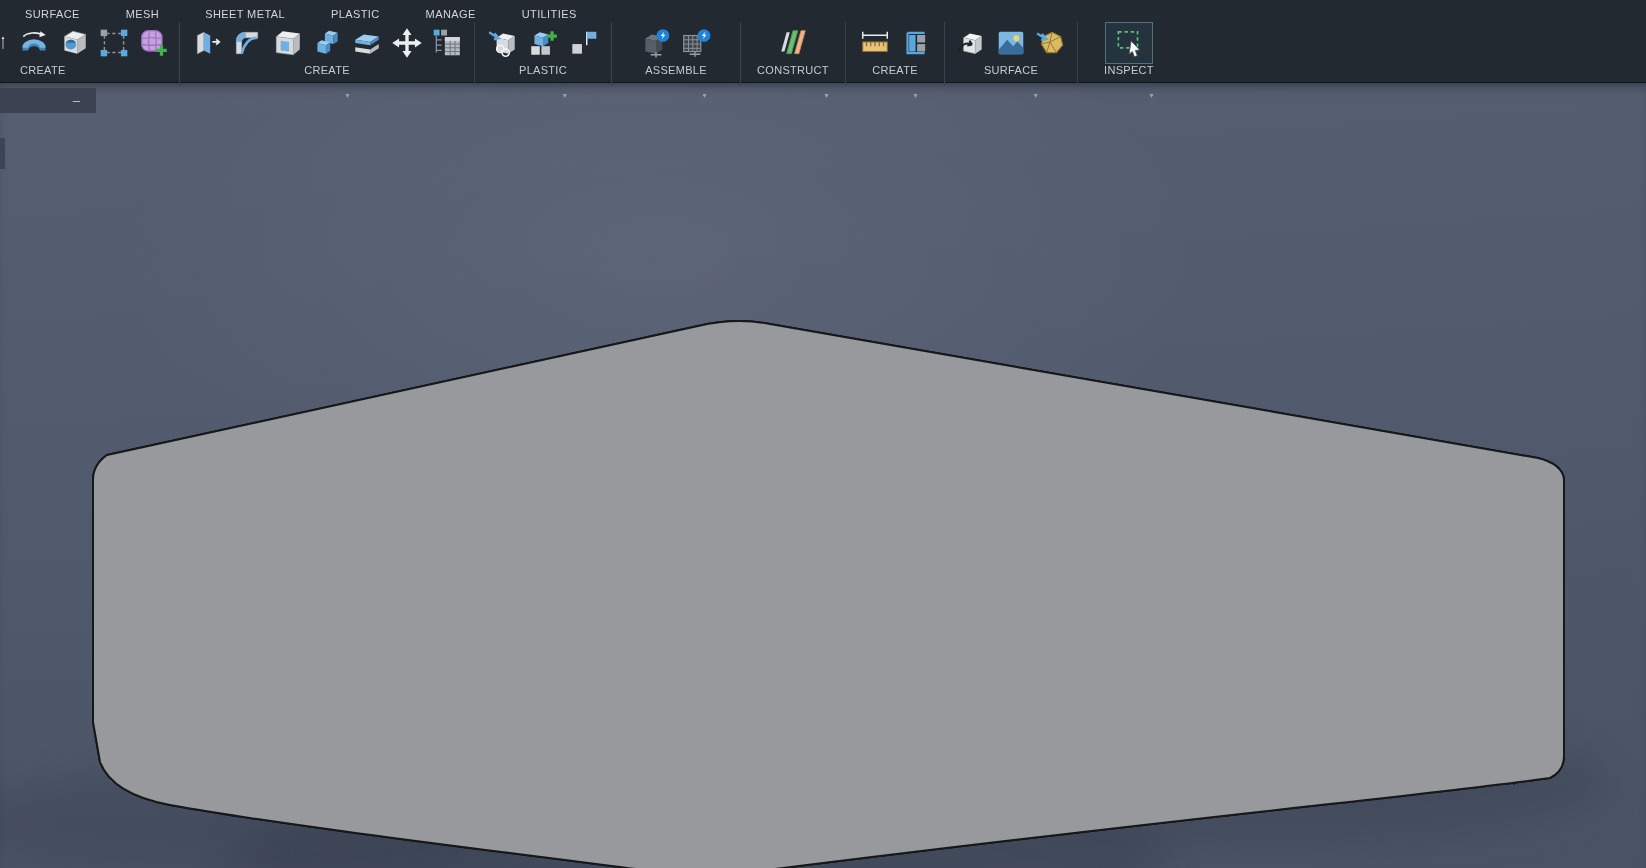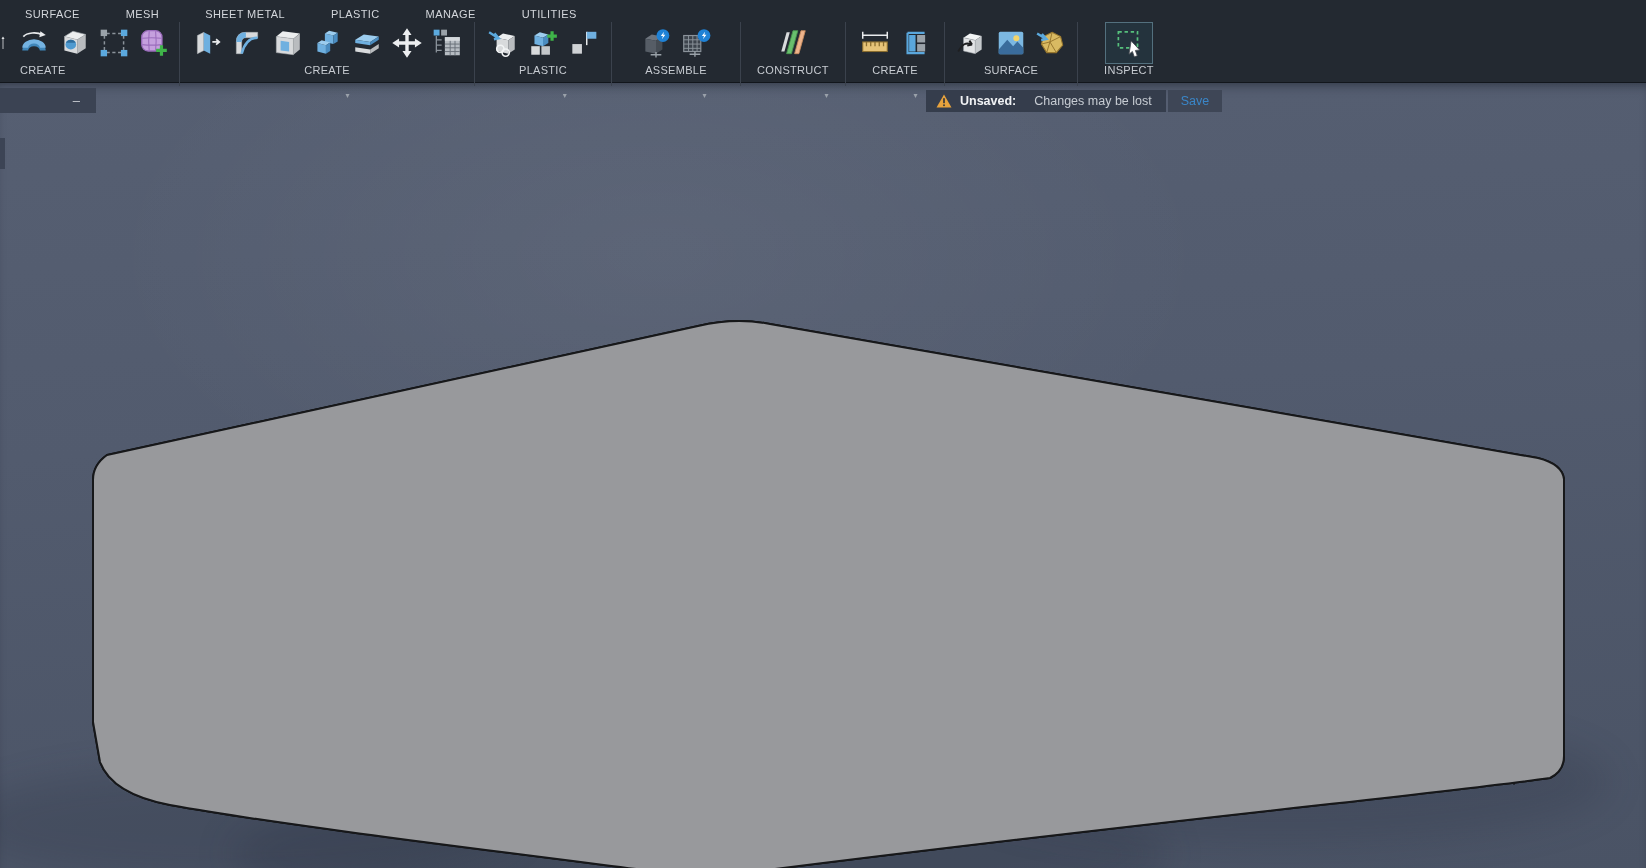--- a/index.html
+++ b/index.html
@@ -543,26 +543,14 @@
         </div>
       </div>
     </div>
   </div>
 
   <div class="doc-tab">
     <span>–</span>
   </div>
   <div class="edge-chip"></div>
 
-  <div class="warnbar">
-    <div class="warn-main">
-      <svg width="16" height="14" viewBox="0 0 16 14">
-        <path d="M8 0.5 L15.5 13.5 L0.5 13.5 Z" fill="#e8a33d"></path>
-        <rect x="7.2" y="4.2" width="1.6" height="5" fill="#2b313b"></rect>
-        <rect x="7.2" y="10.4" width="1.6" height="1.7" fill="#2b313b"></rect>
-      </svg>
-      <span class="warn-title">Unsaved:</span>
-      <span class="warn-msg">Changes may be lost</span>
-    </div>
-    <div class="warn-save">Save</div>
-  </div>
 
 </div>
 
 </body></html>

